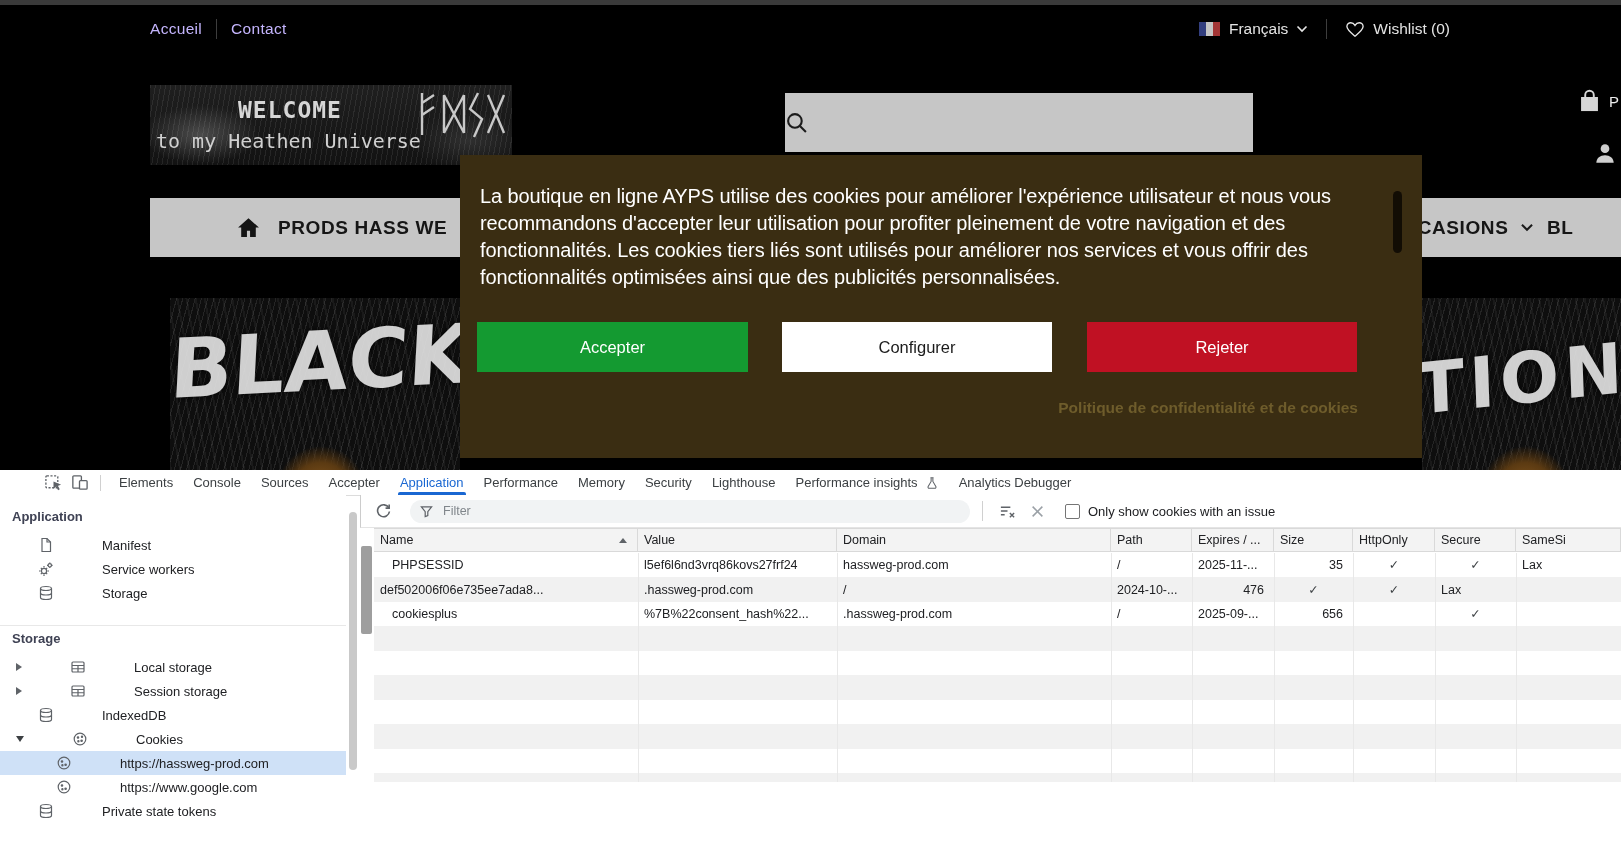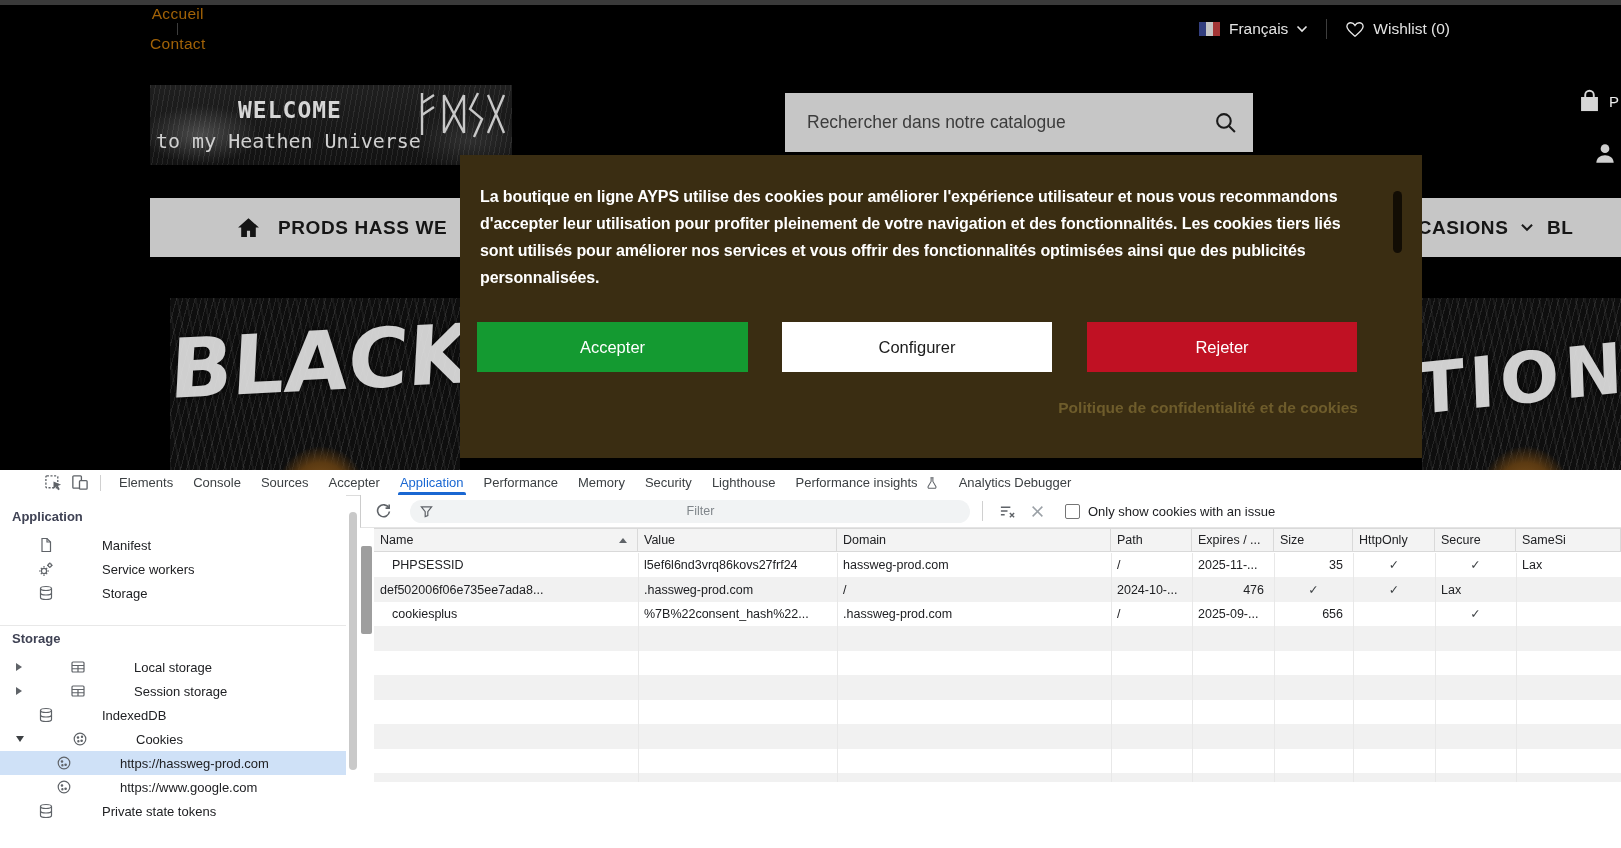--- a/index.html
+++ b/index.html
@@ -2,21 +2,21 @@
 <html><head>
 <meta charset="utf-8">
 <style>
   html,body{margin:0;padding:0;background:#000;}
   .stage{position:relative;width:1621px;height:848px;background:#000;overflow:hidden;
          font-family:"Liberation Sans",sans-serif;}
   
   .win-strip{position:absolute;left:0;top:0;width:100%;height:5px;background:#3a3a3a;}
   .topbar{position:absolute;left:0;top:5px;width:100%;height:48px;}
   .top-links{position:absolute;left:150px;top:0;height:48px;display:flex;align-items:center;
-             color:#a16207;font-size:15.5px;letter-spacing:.3px;flex-direction:column;}
+             color:#c4b5fd;font-size:15.5px;letter-spacing:.3px;}
   .top-sep{width:1px;height:20px;background:#3d3d3d;margin:0 14px;}
   .top-right{position:absolute;right:171px;top:0;height:48px;display:flex;align-items:center;
              color:#e3e3e3;font-size:15.5px;}
   .flag{width:21px;height:14px;display:flex;margin-right:9px;opacity:.85;}
   .flag i{flex:1;}
   .flag .b{background:#3c4a96;}.flag .w{background:#e9e9e9;}.flag .r{background:#c04040;}
   .chev{margin-left:8px;display:inline-flex;}
   
   .logo{position:absolute;left:150px;top:85px;width:362px;height:80px;overflow:hidden;
         background:
@@ -52,22 +52,22 @@
          repeating-linear-gradient(105deg, rgba(190,190,190,.13) 0 1px, transparent 1px 6px),
          repeating-linear-gradient(80deg, rgba(130,130,130,.10) 0 2px, transparent 2px 9px);}
   .hero-left{left:170px;width:290px;}
   .hero-right{left:1422px;width:199px;}
   .fur .scrawl{position:absolute;color:#e0e0e0;font-weight:bold;font-family:"DejaVu Sans",sans-serif;
                opacity:.92;text-shadow:0 0 7px rgba(0,0,0,.9);}
   .hero-left .scrawl{left:0;top:16px;font-size:82px;transform:rotate(-3deg) skewX(-6deg);}
   .hero-right .scrawl{left:-6px;top:40px;font-size:70px;letter-spacing:5px;transform:rotate(-6deg) skewX(-4deg);}
   
   .dialog{position:absolute;left:460px;top:155px;width:962px;height:303px;background:#3a2d12;z-index:5;}
-  .dialog .msg{position:absolute;left:20px;top:28px;width:880px;color:#fff;font-size:16px;
-               line-height:27px;font-weight:700;letter-spacing:-.1px;}
+  .dialog .msg{position:absolute;left:20px;top:28px;width:880px;color:#fff;font-size:20px;
+               line-height:27px;font-weight:400;letter-spacing:-.1px;}
   .dbtn{position:absolute;top:167px;height:50px;border:none;font-size:16.5px;cursor:pointer;
         font-family:"Liberation Sans",sans-serif;}
   .btn-accept{left:17px;width:271px;background:#149a31;color:#fff;}
   .btn-config{left:322px;width:270px;background:#fff;color:#1b1b1b;}
   .btn-reject{left:627px;width:270px;background:#c01123;color:#fff;}
   .policy{position:absolute;right:64px;top:244px;color:#6e5c2b;font-size:15.5px;font-weight:600;
           text-decoration:none;}
   .dlg-thumb{position:absolute;left:933px;top:36px;width:9px;height:62px;border-radius:5px;
              background:rgba(5,3,0,.75);}
   
@@ -84,21 +84,21 @@
                   background:#1967d2;border-radius:2px 2px 0 0;}
   .tab .flask{margin-left:7px;display:inline-flex;}
   
   .toolbar{position:absolute;left:360px;top:25px;right:0;height:32px;background:#fff;
            border-left:1px solid #ccc;border-bottom:1px solid #e4e4e4;display:flex;align-items:center;}
   .tool-btn{display:flex;align-items:center;justify-content:center;width:24px;height:24px;}
   .refresh{margin-left:10px;}
   .filterbox{margin-left:15px;width:540px;height:23px;background:#f1f3f4;border-radius:12px;
              display:flex;align-items:center;padding:0 10px;}
   .filterbox input{flex:1;border:none;outline:none;background:transparent;font-size:12.5px;
-                   margin-left:8px;color:#202124;font-family:"Liberation Sans",sans-serif;text-align:center;}
+                   margin-left:8px;color:#202124;font-family:"Liberation Sans",sans-serif;}
   .filterbox input::placeholder{color:#80868b;}
   .tool-sep{width:1px;height:20px;background:#d0d0d0;margin:0 12px;}
   .chkbox{width:13px;height:13px;border:1.5px solid #757575;border-radius:2px;margin-left:16px;}
   .chklbl{margin-left:8px;font-size:13px;color:#202124;}
   
   .side{position:absolute;left:0;top:25px;width:346px;bottom:0;background:#fff;overflow:hidden;}
   .sec-title{height:24px;display:flex;align-items:center;padding-left:12px;font-weight:600;
              color:#3f4254;}
   .sec-title.first{margin-top:9px;}
   .sgroup{margin-top:5px;}
@@ -178,21 +178,20 @@
     <span class="l2">to my Heathen Universe</span>
     <svg width="92" height="52" viewBox="0 0 92 52" fill="none" stroke="#c8c8c8" stroke-width="2.4">
       <path d="M6 6v42M6 16l12-8M6 28l12-8"></path>
       <path d="M28 8v38M48 8v38M28 8l20 38M28 46l20-38"></path>
       <path d="M62 6l-8 16 12 10-8 18"></path>
       <path d="M72 8l16 38M88 8L72 46"></path>
     </svg>
   </div>
 
   <div class="search">
-    <input type="text" placeholder="Rechercher dans notre catalogue" style="">
     <span class="mag">
       <svg width="23" height="23" viewBox="0 0 22 22" fill="none" stroke="#1b1b1b" stroke-width="2">
           <circle cx="9.5" cy="9.5" r="6.5"></circle>
           <path d="M14.5 14.5L20 20"></path>
         </svg>
     </span>
   </div>
 
   <div class="hdr-cart">
     <svg width="27" height="27" viewBox="0 0 24 24">

